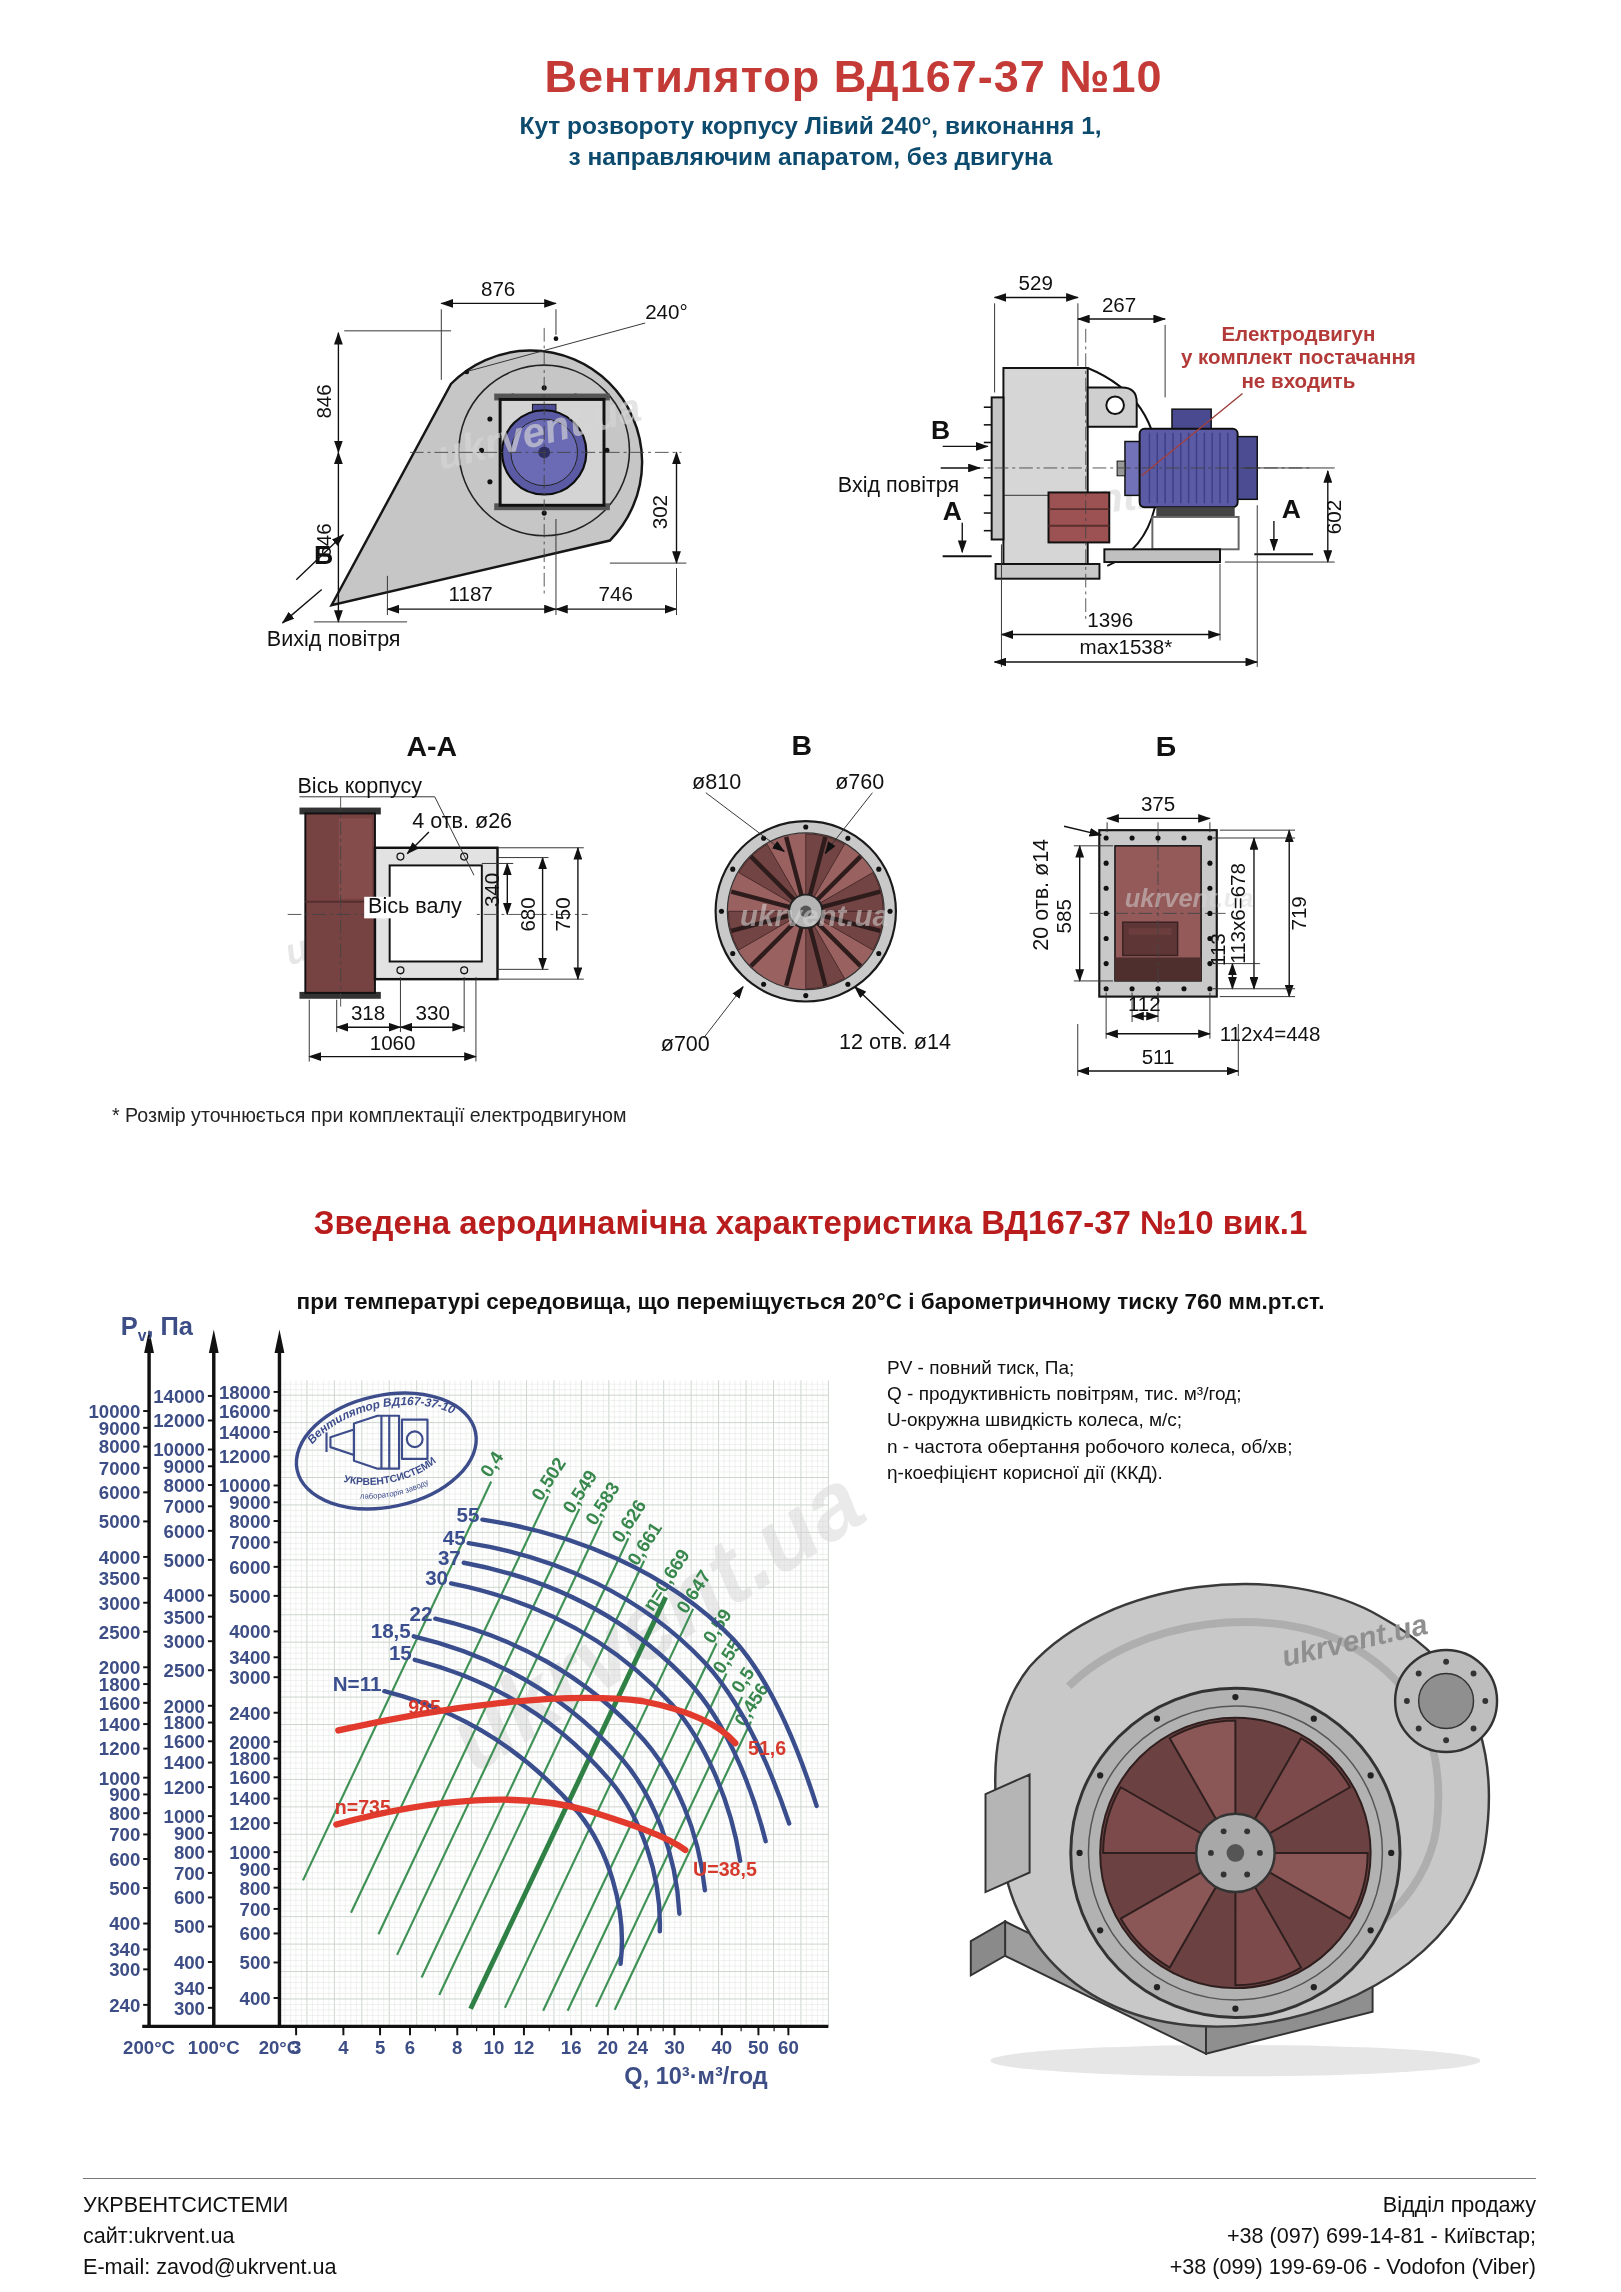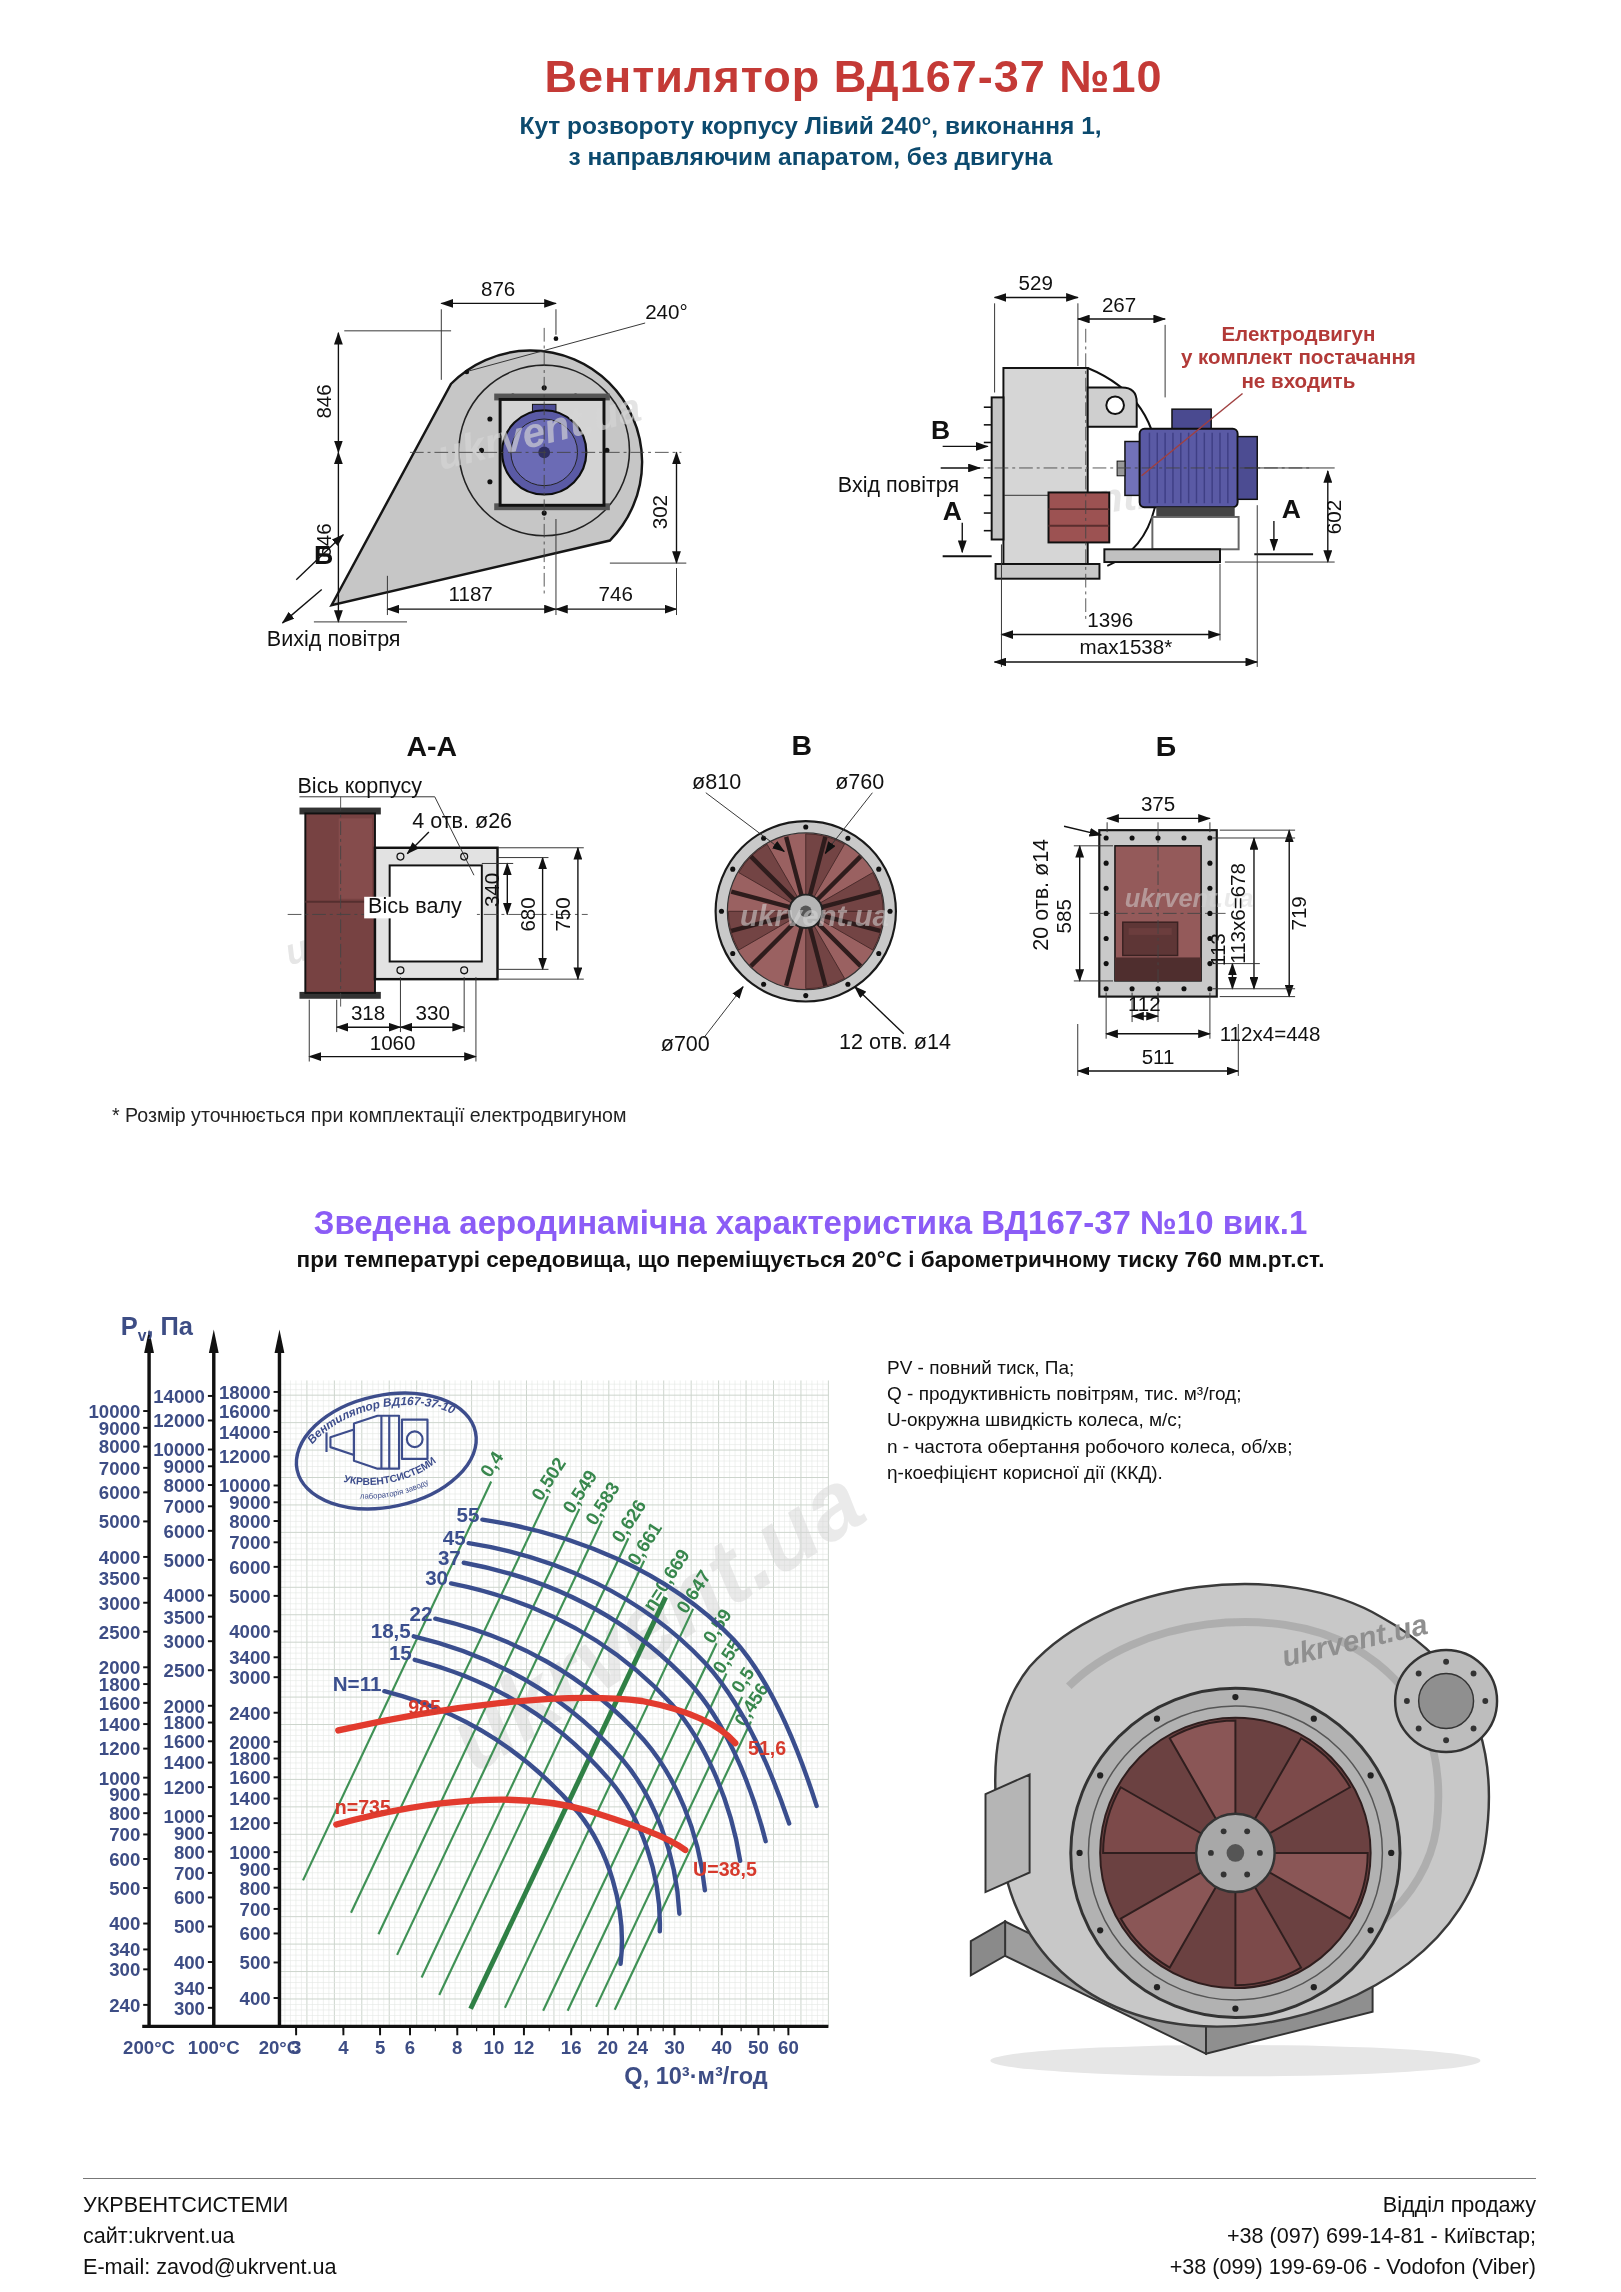--- a/index.html
+++ b/index.html
@@ -2,22 +2,22 @@
 <html><head>
 <meta charset="utf-8">
 <style>
   html,body{margin:0;padding:0;background:#888;}
   .page{position:relative;width:1621px;height:2293px;background:#fff;
         font-family:"Liberation Sans",sans-serif;overflow:hidden;margin:0 auto;}
   .abs{position:absolute;}
   .ttl{width:100%;text-align:center;font-weight:bold;font-size:45px;color:#c43a36;letter-spacing:1px;}
   .sub{width:100%;text-align:center;font-weight:bold;font-size:24.5px;color:#0c4a6e;line-height:1.28;}
   .foot-note{font-size:19.6px;color:#222;margin-left:28px;}
-  .h2red{width:100%;text-align:center;font-weight:bold;font-size:33px;color:#8b5cf6;}
-  .h2sub{width:100%;text-align:center;font-weight:bold;font-size:22.5px;color:#111;}
+  .h2red{width:100%;text-align:center;font-weight:bold;font-size:33px;color:#b91c1c;}
+  .h2sub{width:100%;text-align:center;font-weight:bold;font-size:22.5px;color:#111;margin-top:42px;}
   .legend{font-size:19px;color:#111;line-height:1.38;}
   .footer{border-top:1.5px solid #777;padding-top:9.8px;display:flex;justify-content:space-between;
           font-size:21.6px;color:#111;line-height:1.45;}
   .footer .r{text-align:right;}
   svg{position:absolute;overflow:visible;}
   svg text{font-family:"Liberation Sans",sans-serif;}
   .dim{font-size:21px;fill:#111;}
   .lbl{font-size:22px;fill:#111;}
   .big{font-size:27px;font-weight:bold;fill:#111;}
   .sect{font-size:29px;font-weight:bold;fill:#111;}

